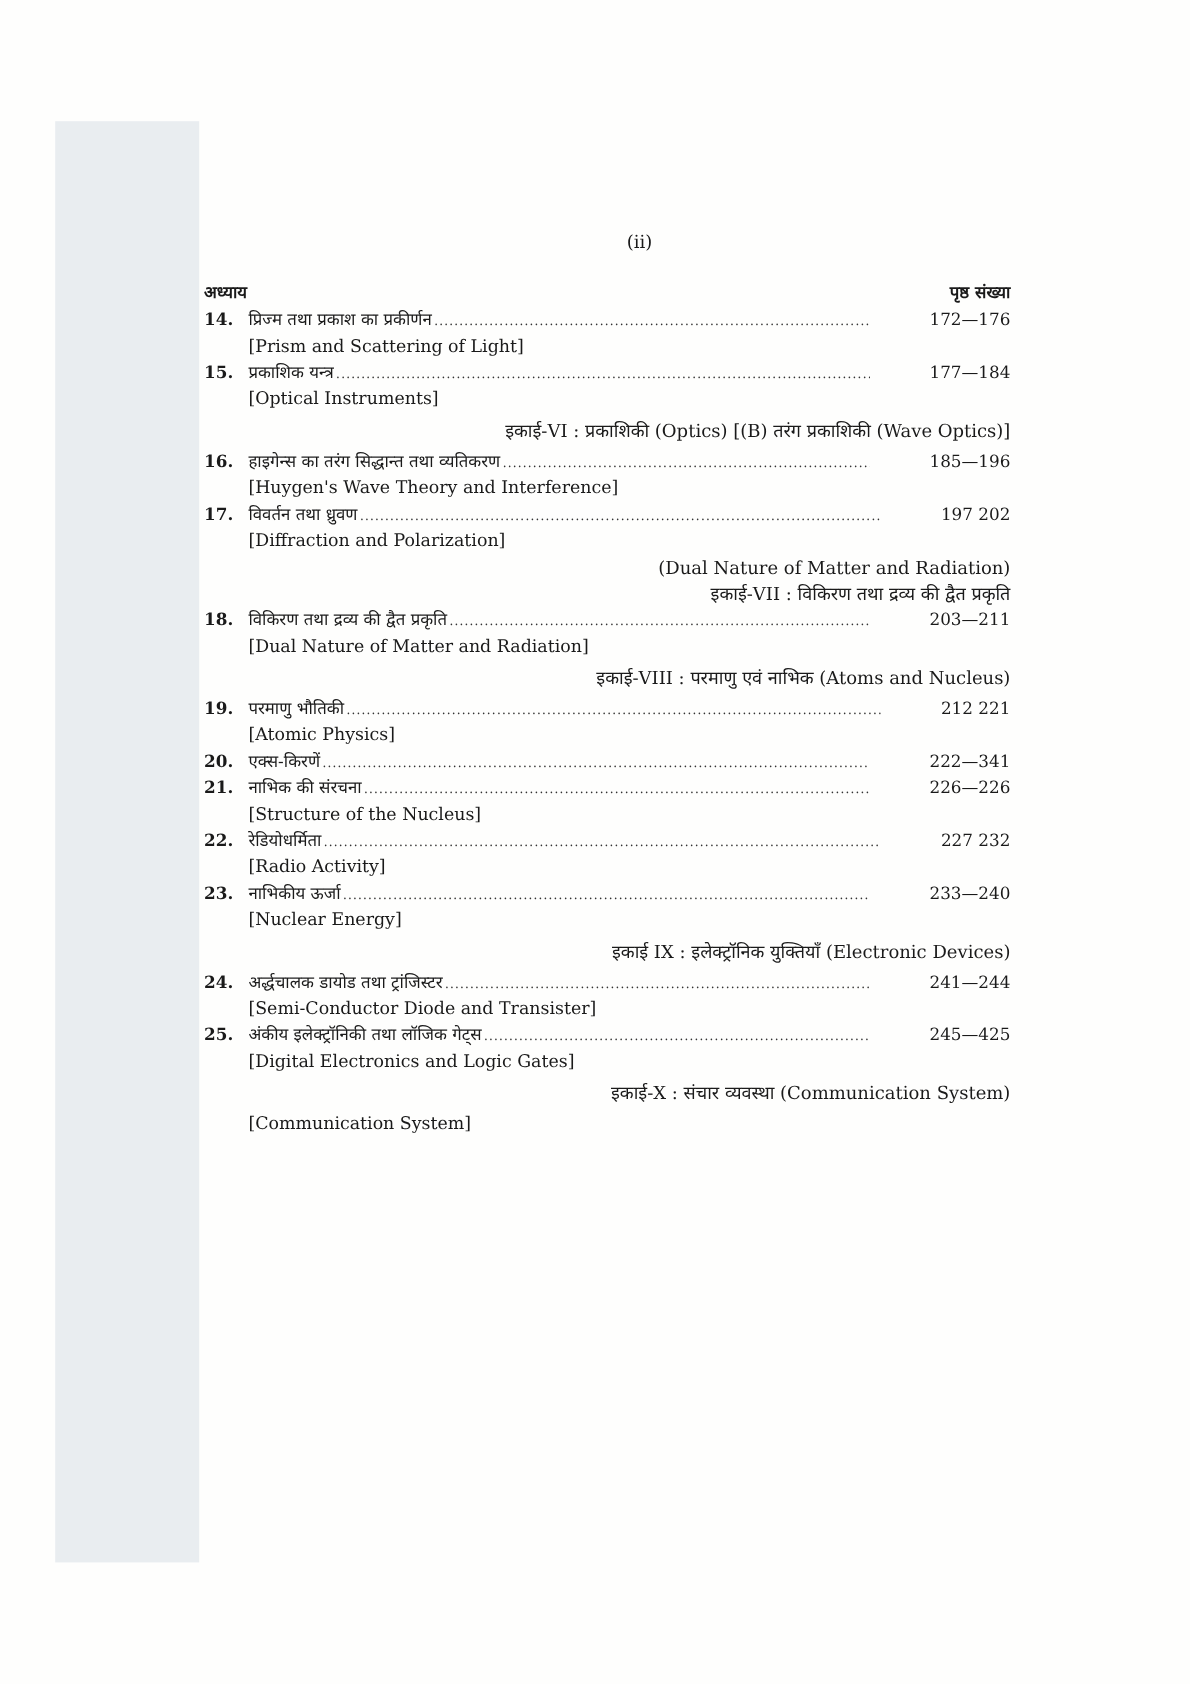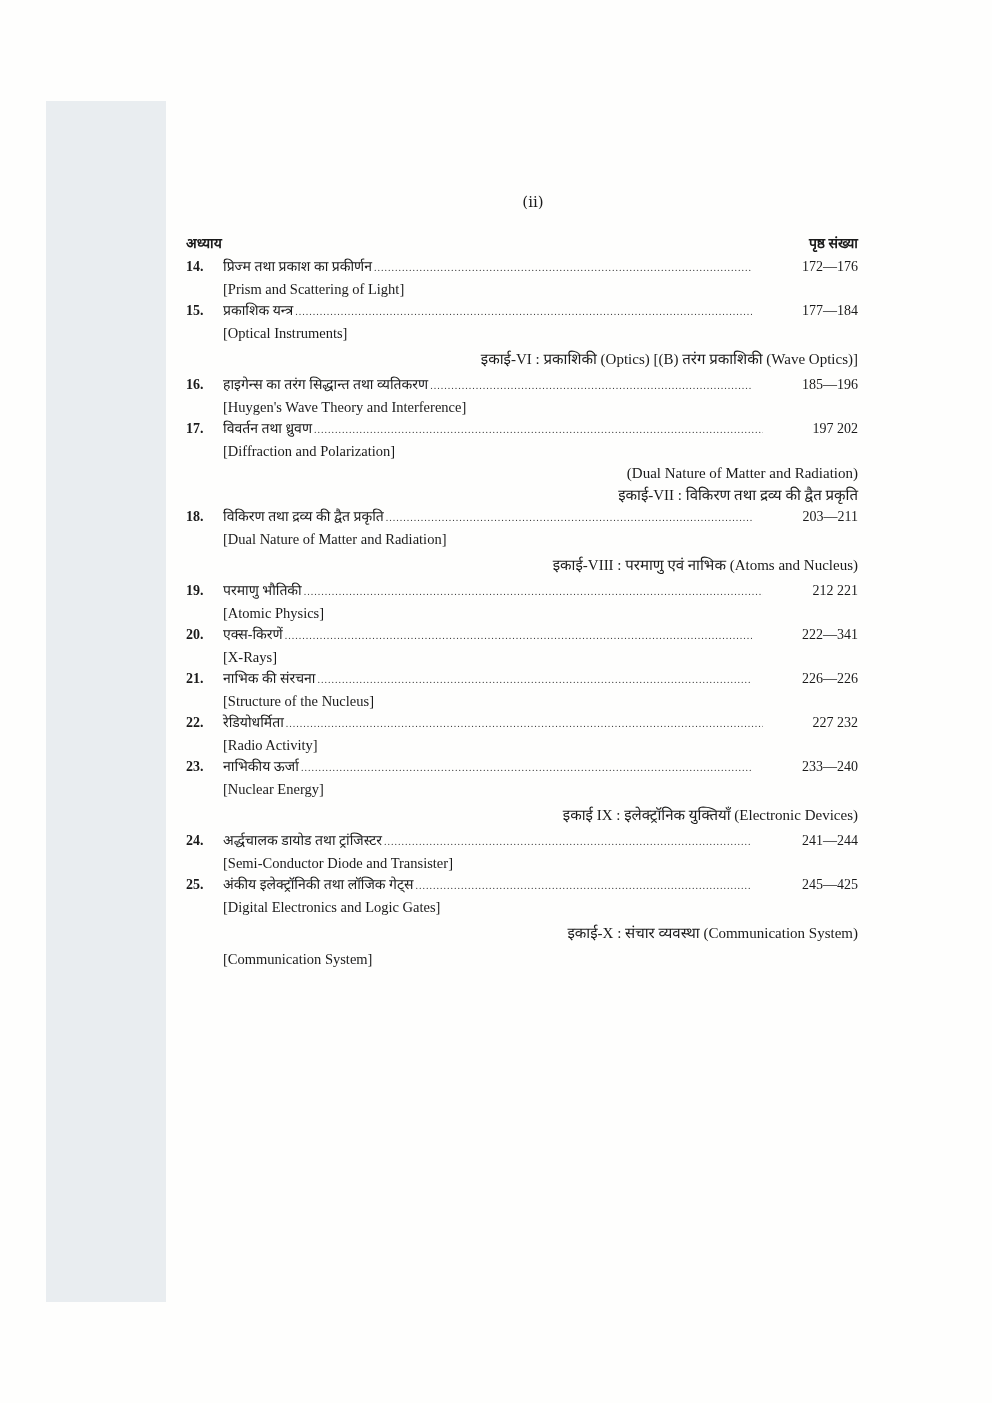--- a/index.html
+++ b/index.html
@@ -2,21 +2,21 @@
 <html><head>
 <meta charset="utf-8">
 <style>
   html, body { margin:0; padding:0; }
   body {
     width:992px; height:1403px; position:relative; background:#fefefd;
     font-family:"DejaVu Serif","Liberation Serif",serif; color:#1a1a1a; overflow:hidden;
   }
   .side-panel { position:absolute; left:46px; top:101px; width:120px; height:1201px; background:#e9edf0; }
   .page-num { position:absolute; top:193px; left:0; width:1066px; text-align:center; font-size:15px; }
-  .toc { position:absolute; left:186px; top:228px; width:672px;font-family:Liberation Serif, serif; }
+  .toc { position:absolute; left:170px; top:228px; width:672px; }
   .hdr { display:flex; justify-content:space-between; font-size:14px; font-weight:bold; height:28px; align-items:center; }
   .row { display:flex; align-items:baseline; font-size:14px; height:22px; line-height:22px; }
   .num { width:37px; font-weight:bold; flex:0 0 37px; }
   .title-hi { white-space:nowrap; }
   .dots { flex:1; overflow:hidden; white-space:nowrap; margin:0 2px; letter-spacing:1px; color:#333; }
   .dots::after { content:"......................................................................................................................................................................................................................................"; font-size:10px; }
   .pages { white-space:nowrap;margin-left:48px; }
   .sub { padding-left:37px; font-size:14.5px; height:22px; line-height:22px; }
   .unit { text-align:right; font-size:15px; height:30px; line-height:30px; }
   .unit.two { height:22px; line-height:22px; }
@@ -78,21 +78,20 @@
         <span class="dots"></span>
         <span class="pages">212   221</span>
       </div>
       <div class="sub">[Atomic Physics]</div>
       <div class="row">
         <span class="num">20.</span>
         <span class="title-hi">एक्स-किरणें</span>
         <span class="dots"></span>
         <span class="pages">222—341</span>
       </div>
-      <div class="sub">[X-Rays]</div>
       <div class="row">
         <span class="num">21.</span>
         <span class="title-hi">नाभिक की संरचना</span>
         <span class="dots"></span>
         <span class="pages">226—226</span>
       </div>
       <div class="sub">[Structure of the Nucleus]</div>
       <div class="row">
         <span class="num">22.</span>
         <span class="title-hi">रेडियोधर्मिता</span>

